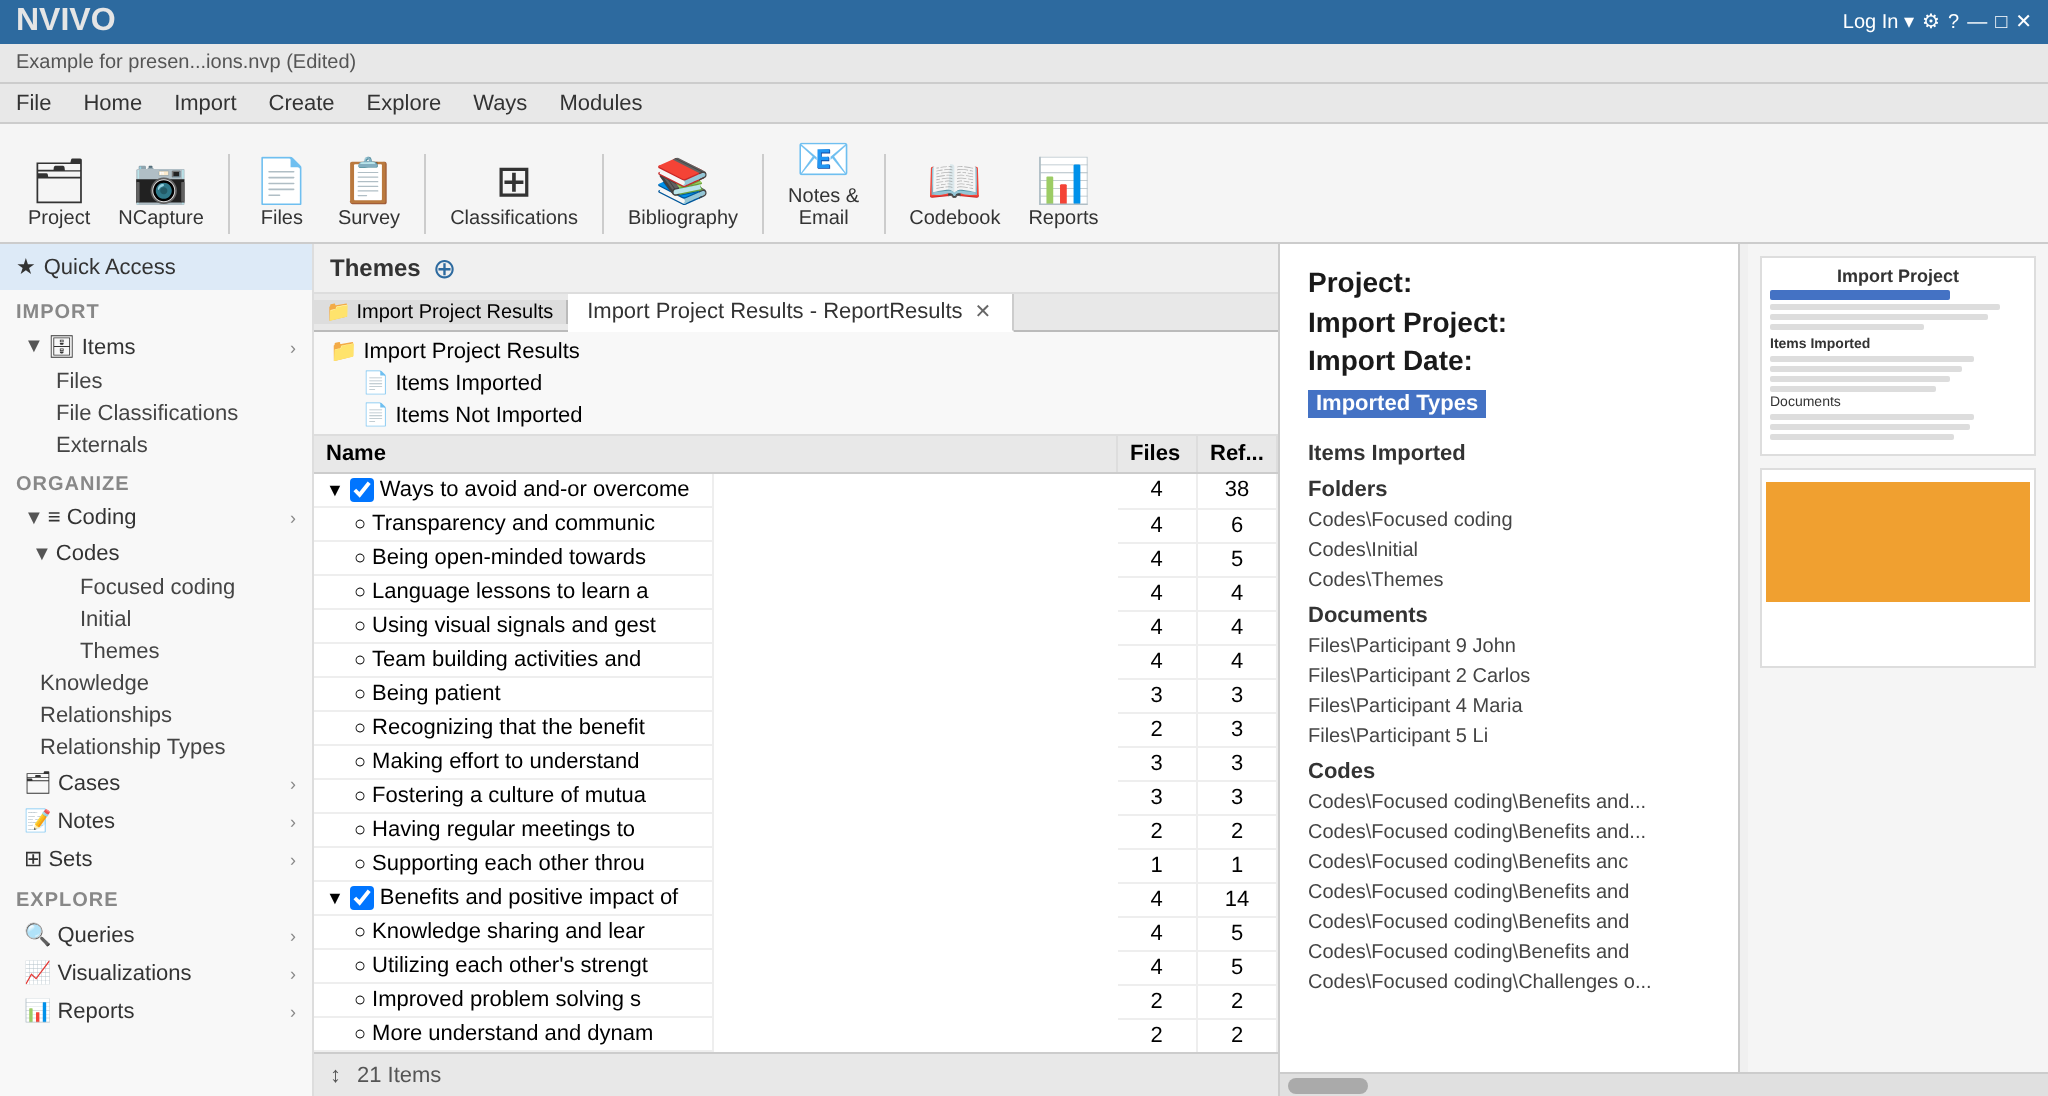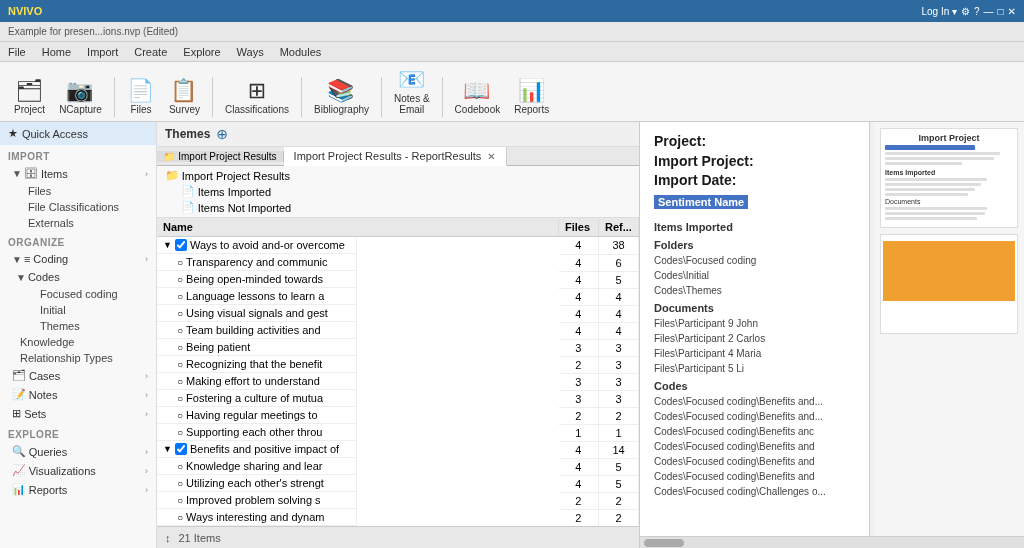--- a/index.html
+++ b/index.html
@@ -1,20 +1,20 @@
 <!DOCTYPE html>
 <html><head>
   <meta charset="utf-8">
   <style>
     * { margin: 0; padding: 0; box-sizing: border-box; }
     body { font-family: 'Segoe UI', Arial, sans-serif; font-size: 11px; background: #f0f0f0; width: 1024px; height: 548px; overflow: hidden; display: flex; flex-direction: column; }
 
     
     #top-bar { background: #2d6a9f; display: flex; align-items: center; padding: 0 8px; height: 22px; }
-    #app-title { color: #fde047; font-size: 11px; font-weight: bold; }
+    #app-title { color: #e5e5e5; font-size: 16px; font-weight: bold; }
     #top-bar-right { margin-left: auto; display: flex; align-items: center; gap: 4px; color: white; font-size: 10px; }
 
     
     #menu-bar { background: #e8e8e8; display: flex; align-items: center; height: 20px; border-bottom: 1px solid #ccc; }
     .menu-item { padding: 2px 8px; font-size: 11px; color: #333; cursor: pointer; }
 
     
     #ribbon { background: #f5f5f5; border-bottom: 1px solid #ccc; display: flex; align-items: flex-end; padding: 4px 8px; gap: 2px; min-height: 60px; }
     .ribbon-item { display: flex; flex-direction: column; align-items: center; padding: 2px 6px; cursor: pointer; min-width: 40px; font-size: 10px; color: #333; border-radius: 2px; }
     .ribbon-icon { font-size: 22px; line-height: 1; margin-bottom: 2px; }
@@ -175,20 +175,21 @@
       <span class="arrow">›</span>
     </div>
     <div class="sidebar-item indent1">
       <span class="expand-btn">▼</span>
       <span>Codes</span>
     </div>
     <div class="sidebar-sub-item" style="padding-left:40px;">Focused coding</div>
     <div class="sidebar-sub-item" style="padding-left:40px;">Initial</div>
     <div class="sidebar-sub-item" style="padding-left:40px;">Themes</div>
     <div class="sidebar-sub-item" style="padding-left:20px;">Knowledge</div>
+    <div class="sidebar-sub-item" style="padding-left:20px;">Relationships</div>
     <div class="sidebar-sub-item" style="padding-left:20px;">Relationship Types</div>
 
     <div class="sidebar-item">
       <span style="margin-right:3px;">🗂</span>
       <span>Cases</span>
       <span class="arrow">›</span>
     </div>
     <div class="sidebar-item">
       <span style="margin-right:3px;">📝</span>
       <span>Notes</span>
@@ -386,41 +387,41 @@
               <td style="padding-left: 20px; display: flex; align-items: center; gap: 3px;">
                 <span style="font-size: 10px;">○</span>
                 <span>Improved problem solving s</span>
               </td>
               <td style="text-align: center;">2</td>
               <td style="text-align: center;">2</td>
             </tr>
             <tr>
               <td style="padding-left: 20px; display: flex; align-items: center; gap: 3px;">
                 <span style="font-size: 10px;">○</span>
-                <span>Ways interesting and dynam</span>
+                <span>More understand and dynam</span>
               </td>
               <td style="text-align: center;">2</td>
               <td style="text-align: center;">2</td>
             </tr>
           </tbody>
       </table>
     </div>
 
     <div id="status-bar">
       <span>↕</span>
       <span>21 Items</span>
     </div>
   </div>
 
   <div id="right-panel">
     <div id="preview-scroll">
 
       <div id="preview-doc">
         <h2>Project:<br>Import Project:<br>Import Date:</h2>
-        <div class="imported-name">Sentiment Name</div>
+        <div class="imported-name">Imported Types</div>
         <div class="section-title">Items Imported</div>
         <div class="section-title">Folders</div>
         <div class="preview-item">Codes\Focused coding</div>
         <div class="preview-item">Codes\Initial</div>
         <div class="preview-item">Codes\Themes</div>
         <div class="section-title">Documents</div>
         <div class="preview-item">Files\Participant 9 John</div>
         <div class="preview-item">Files\Participant 2 Carlos</div>
         <div class="preview-item">Files\Participant 4 Maria</div>
         <div class="preview-item">Files\Participant 5 Li</div>

